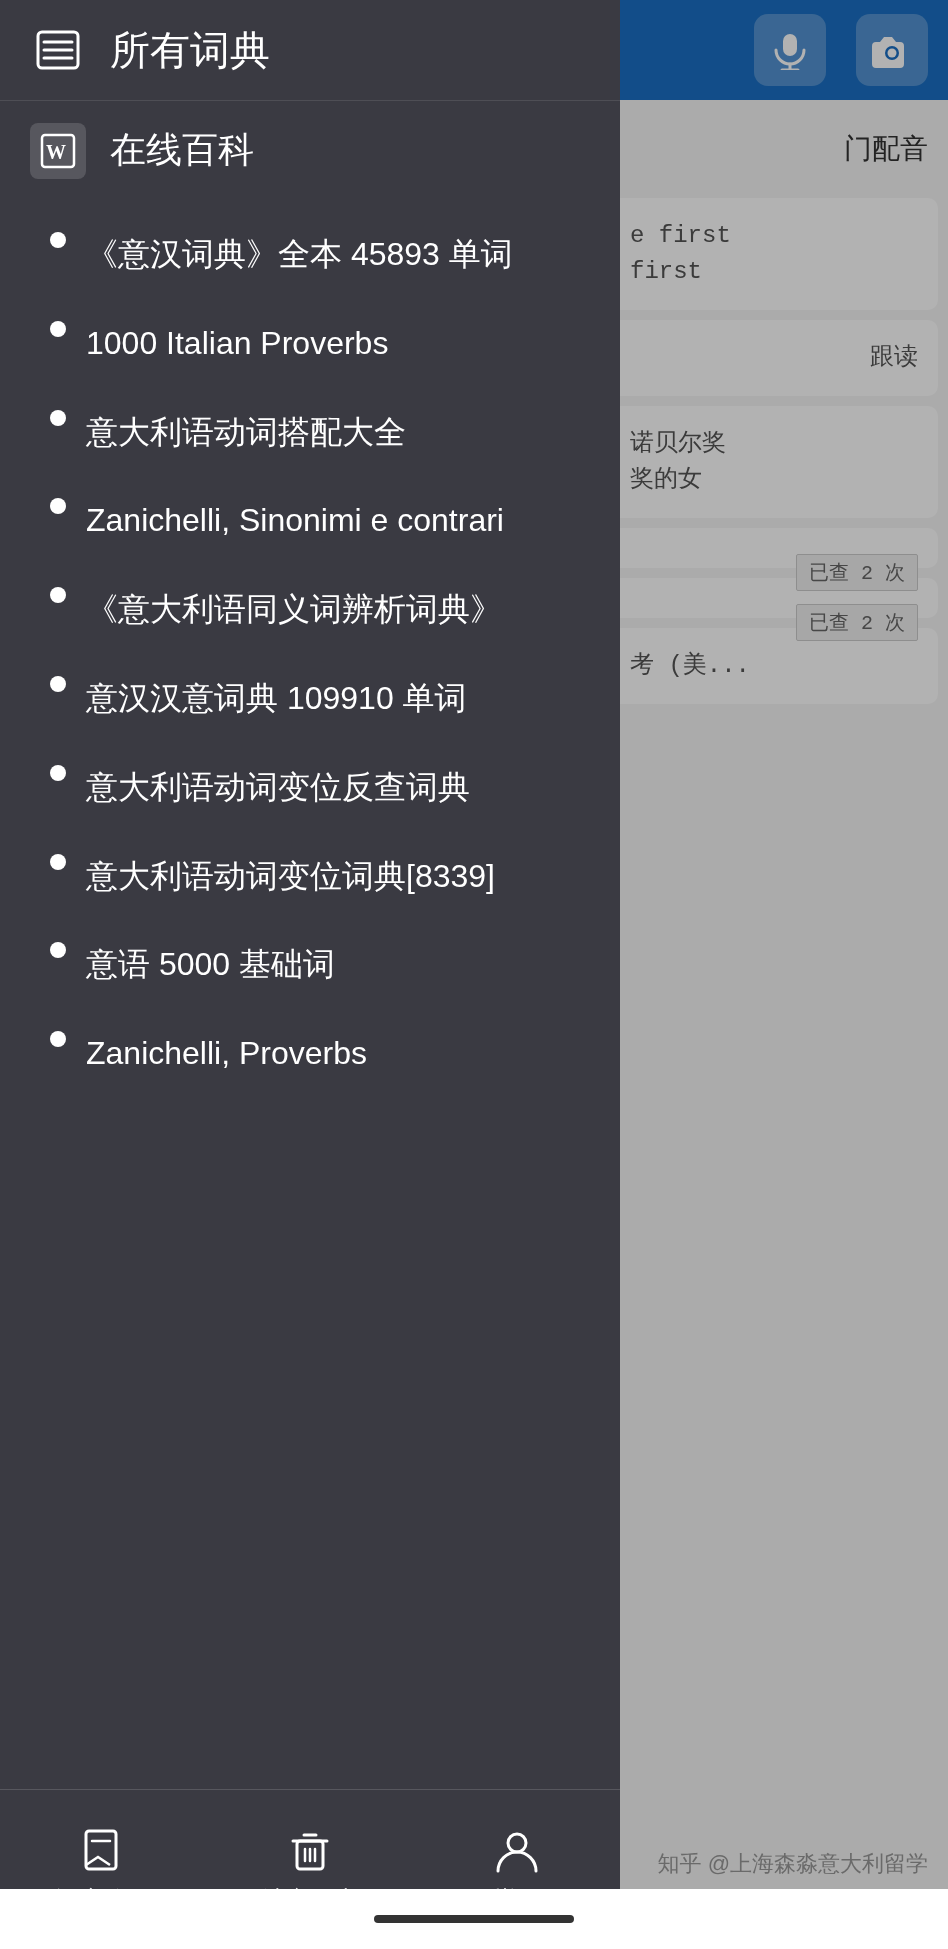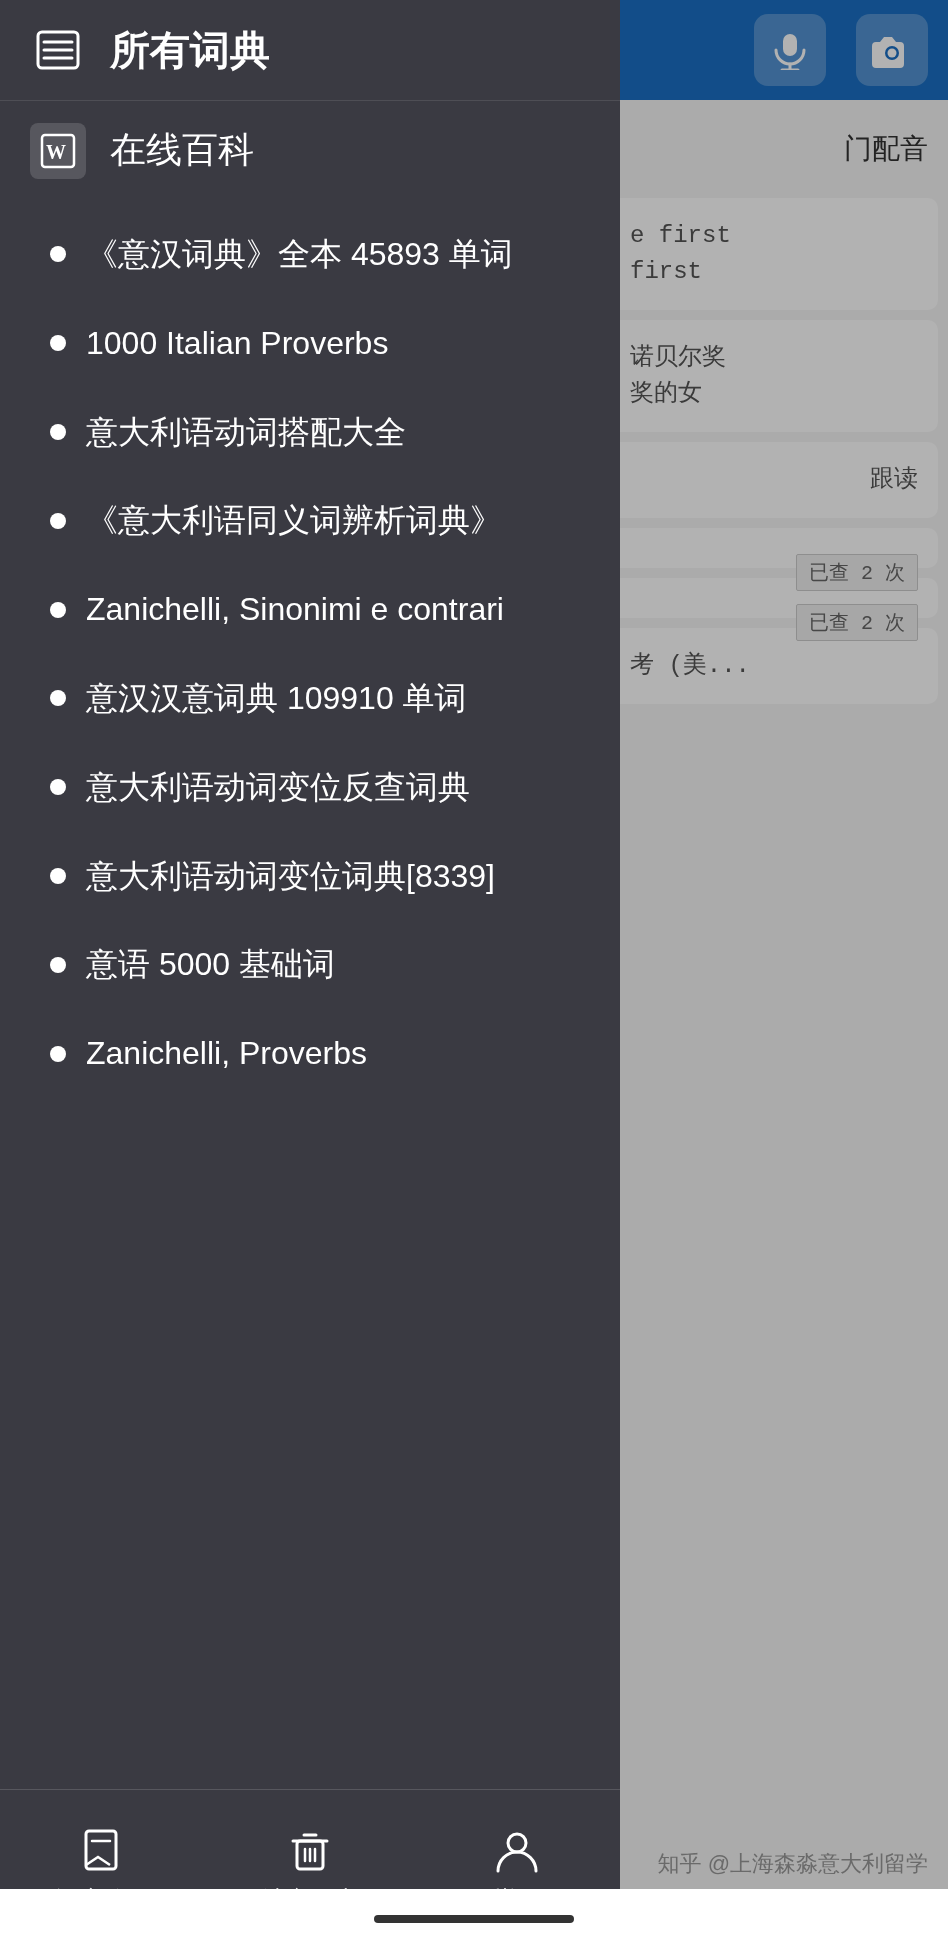--- a/index.html
+++ b/index.html
@@ -149,21 +149,21 @@
       width: 56px;
       height: 56px;
       display: flex;
       align-items: center;
       justify-content: center;
     }
 
     .drawer-header-title {
       font-size: 40px;
       color: white;
-      font-weight: 700;
+      font-weight: 400;
     }
 
     
     .drawer-wiki-row {
       height: 100px;
       display: flex;
       align-items: center;
       padding: 0 30px;
       gap: 24px;
       background: #3a3a42;
@@ -189,21 +189,21 @@
 
     
     .drawer-list {
       flex: 1;
       overflow: hidden;
       padding-top: 10px;
     }
 
     .drawer-list-item {
       display: flex;
-      align-items: center;
+      align-items: flex-start;
       padding: 22px 30px 22px 50px;
       gap: 20px;
       cursor: pointer;
     }
 
     .bullet {
       width: 16px;
       height: 16px;
       border-radius: 50%;
       background: white;
@@ -309,25 +309,25 @@
     </svg>
   </div>
 </div>
 
 <div class="right-content">
   <div class="right-content-inner">
     <div class="right-text-1">门配音</div>
     <div class="right-card">
       <div class="right-card-text">e first<br>first</div>
     </div>
+    <div class="right-card" style="display:flex; align-items:center; justify-content:flex-end;">
+      <span class="right-card-text">跟读</span>
+    </div>
     <div class="right-card">
       <div class="right-card-text">诺贝尔奖<br>奖的女</div>
-    </div>
-    <div class="right-card" style="display:flex; align-items:center; justify-content:flex-end;">
-      <span class="right-card-text">跟读</span>
     </div>
     <div class="right-card">
       <span class="badge">已查 2 次</span>
     </div>
     <div class="right-card">
       <span class="badge">已查 2 次</span>
     </div>
     <div class="right-card">
       <div class="right-card-text">考 (美...</div>
     </div>
@@ -370,25 +370,25 @@
     <div class="drawer-list-item">
       <div class="bullet"></div>
       <span class="drawer-list-item-text">1000 Italian Proverbs</span>
     </div>
     <div class="drawer-list-item">
       <div class="bullet"></div>
       <span class="drawer-list-item-text">意大利语动词搭配大全</span>
     </div>
     <div class="drawer-list-item">
       <div class="bullet"></div>
+      <span class="drawer-list-item-text">Zanichelli, Sinonimi e contrari</span>
+    </div>
+    <div class="drawer-list-item">
+      <div class="bullet"></div>
       <span class="drawer-list-item-text">《意大利语同义词辨析词典》</span>
-    </div>
-    <div class="drawer-list-item">
-      <div class="bullet"></div>
-      <span class="drawer-list-item-text">Zanichelli, Sinonimi e contrari</span>
     </div>
     <div class="drawer-list-item">
       <div class="bullet"></div>
       <span class="drawer-list-item-text">意汉汉意词典 109910 单词</span>
     </div>
     <div class="drawer-list-item">
       <div class="bullet"></div>
       <span class="drawer-list-item-text">意大利语动词变位反查词典</span>
     </div>
     <div class="drawer-list-item">

